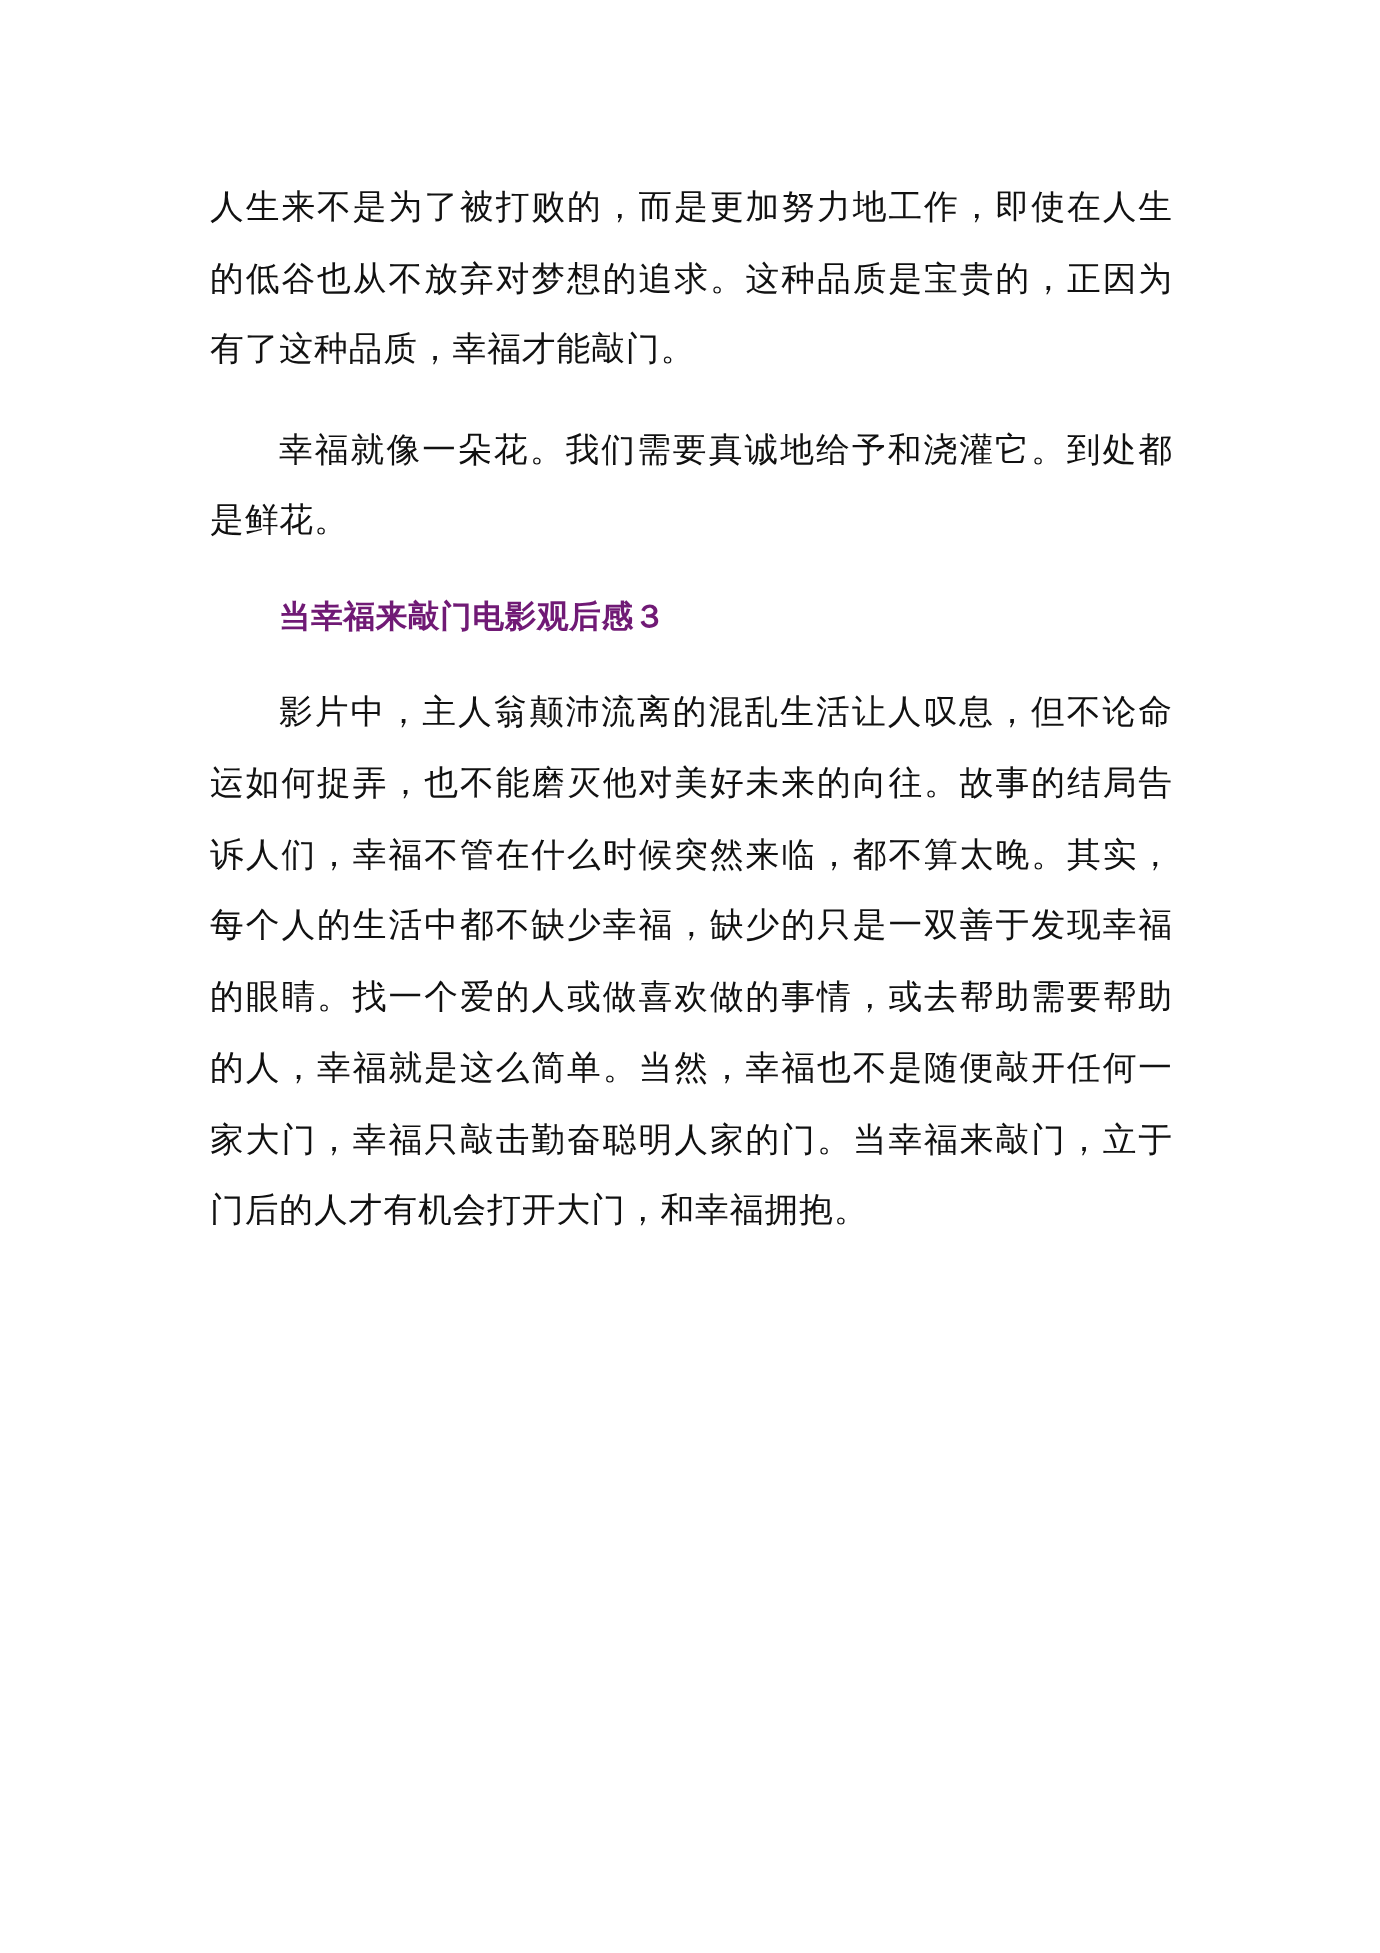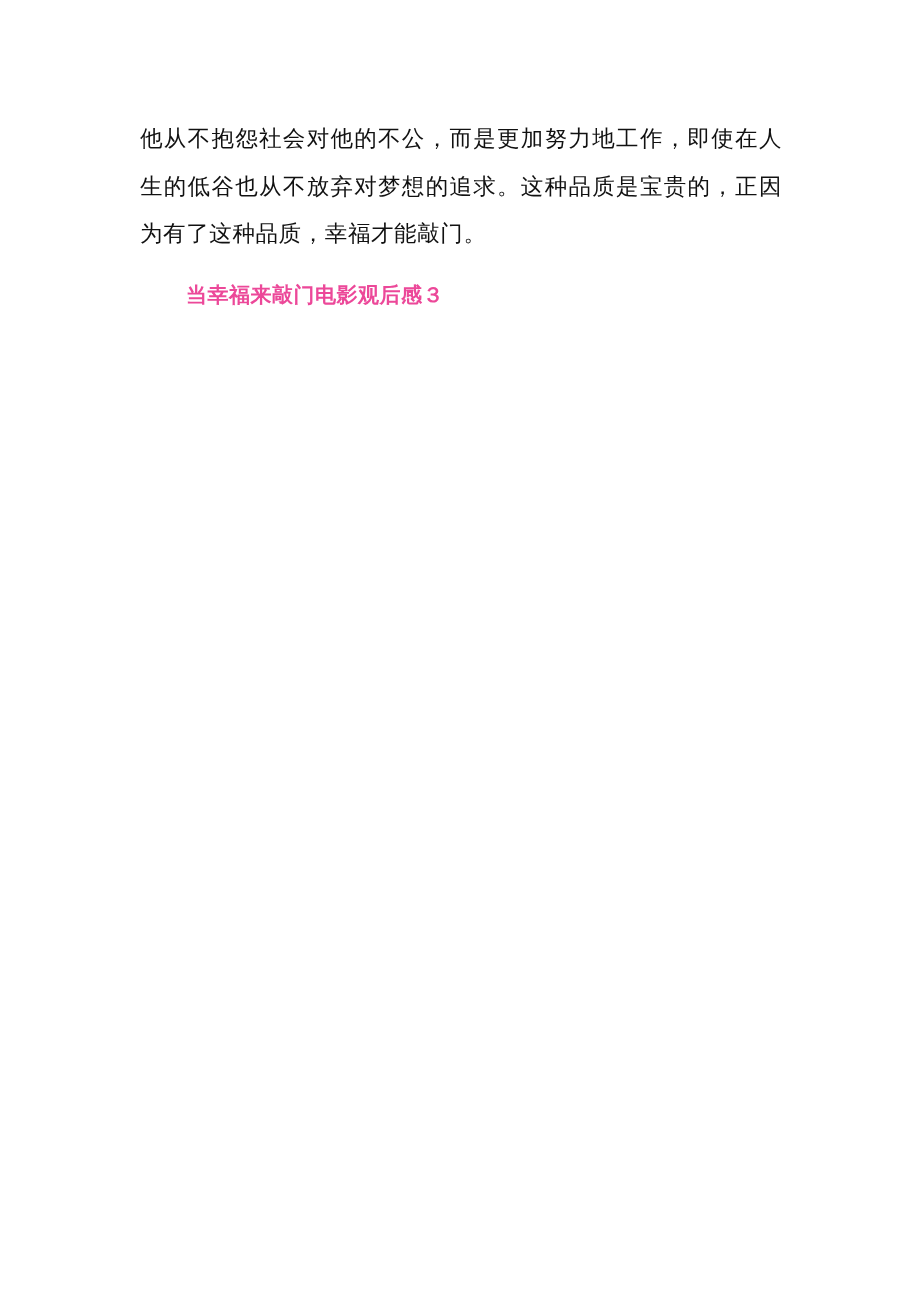--- a/index.html
+++ b/index.html
@@ -15,25 +15,27 @@
     line-height: 47.5px;
     text-align: justify;
     text-align-last: left;
     letter-spacing: 0.6px;
   }
   .para.indent { text-indent: 46px; }
   .heading {
     margin: 6px 0 21px 0;
     padding-left: 46px;
     line-height: 40px;
-    font-family: Liberation Mono, monospace;
+    font-family: Liberation Serif, serif;
     font-size: 21px;
-    color: #ec4899;
+    color: #701a75;
     letter-spacing: 0.5px;
   }
 </style>
 </head>
 <body>
 
 <div class="page">
-  <p class="para">他从不抱怨社会对他的不公，而是更加努力地工作，即使在人生的低谷也从不放弃对梦想的追求。这种品质是宝贵的，正因为有了这种品质，幸福才能敲门。</p>
+  <p class="para">人生来不是为了被打败的，而是更加努力地工作，即使在人生的低谷也从不放弃对梦想的追求。这种品质是宝贵的，正因为有了这种品质，幸福才能敲门。</p>
+  <p class="para indent">幸福就像一朵花。我们需要真诚地给予和浇灌它。到处都是鲜花。</p>
   <h2 class="heading">当幸福来敲门电影观后感３</h2>
+  <p class="para indent">影片中，主人翁颠沛流离的混乱生活让人叹息，但不论命运如何捉弄，也不能磨灭他对美好未来的向往。故事的结局告诉人们，幸福不管在什么时候突然来临，都不算太晚。其实，每个人的生活中都不缺少幸福，缺少的只是一双善于发现幸福的眼睛。找一个爱的人或做喜欢做的事情，或去帮助需要帮助的人，幸福就是这么简单。当然，幸福也不是随便敲开任何一家大门，幸福只敲击勤奋聪明人家的门。当幸福来敲门，立于门后的人才有机会打开大门，和幸福拥抱。</p>
 </div>
 
 </body></html>

